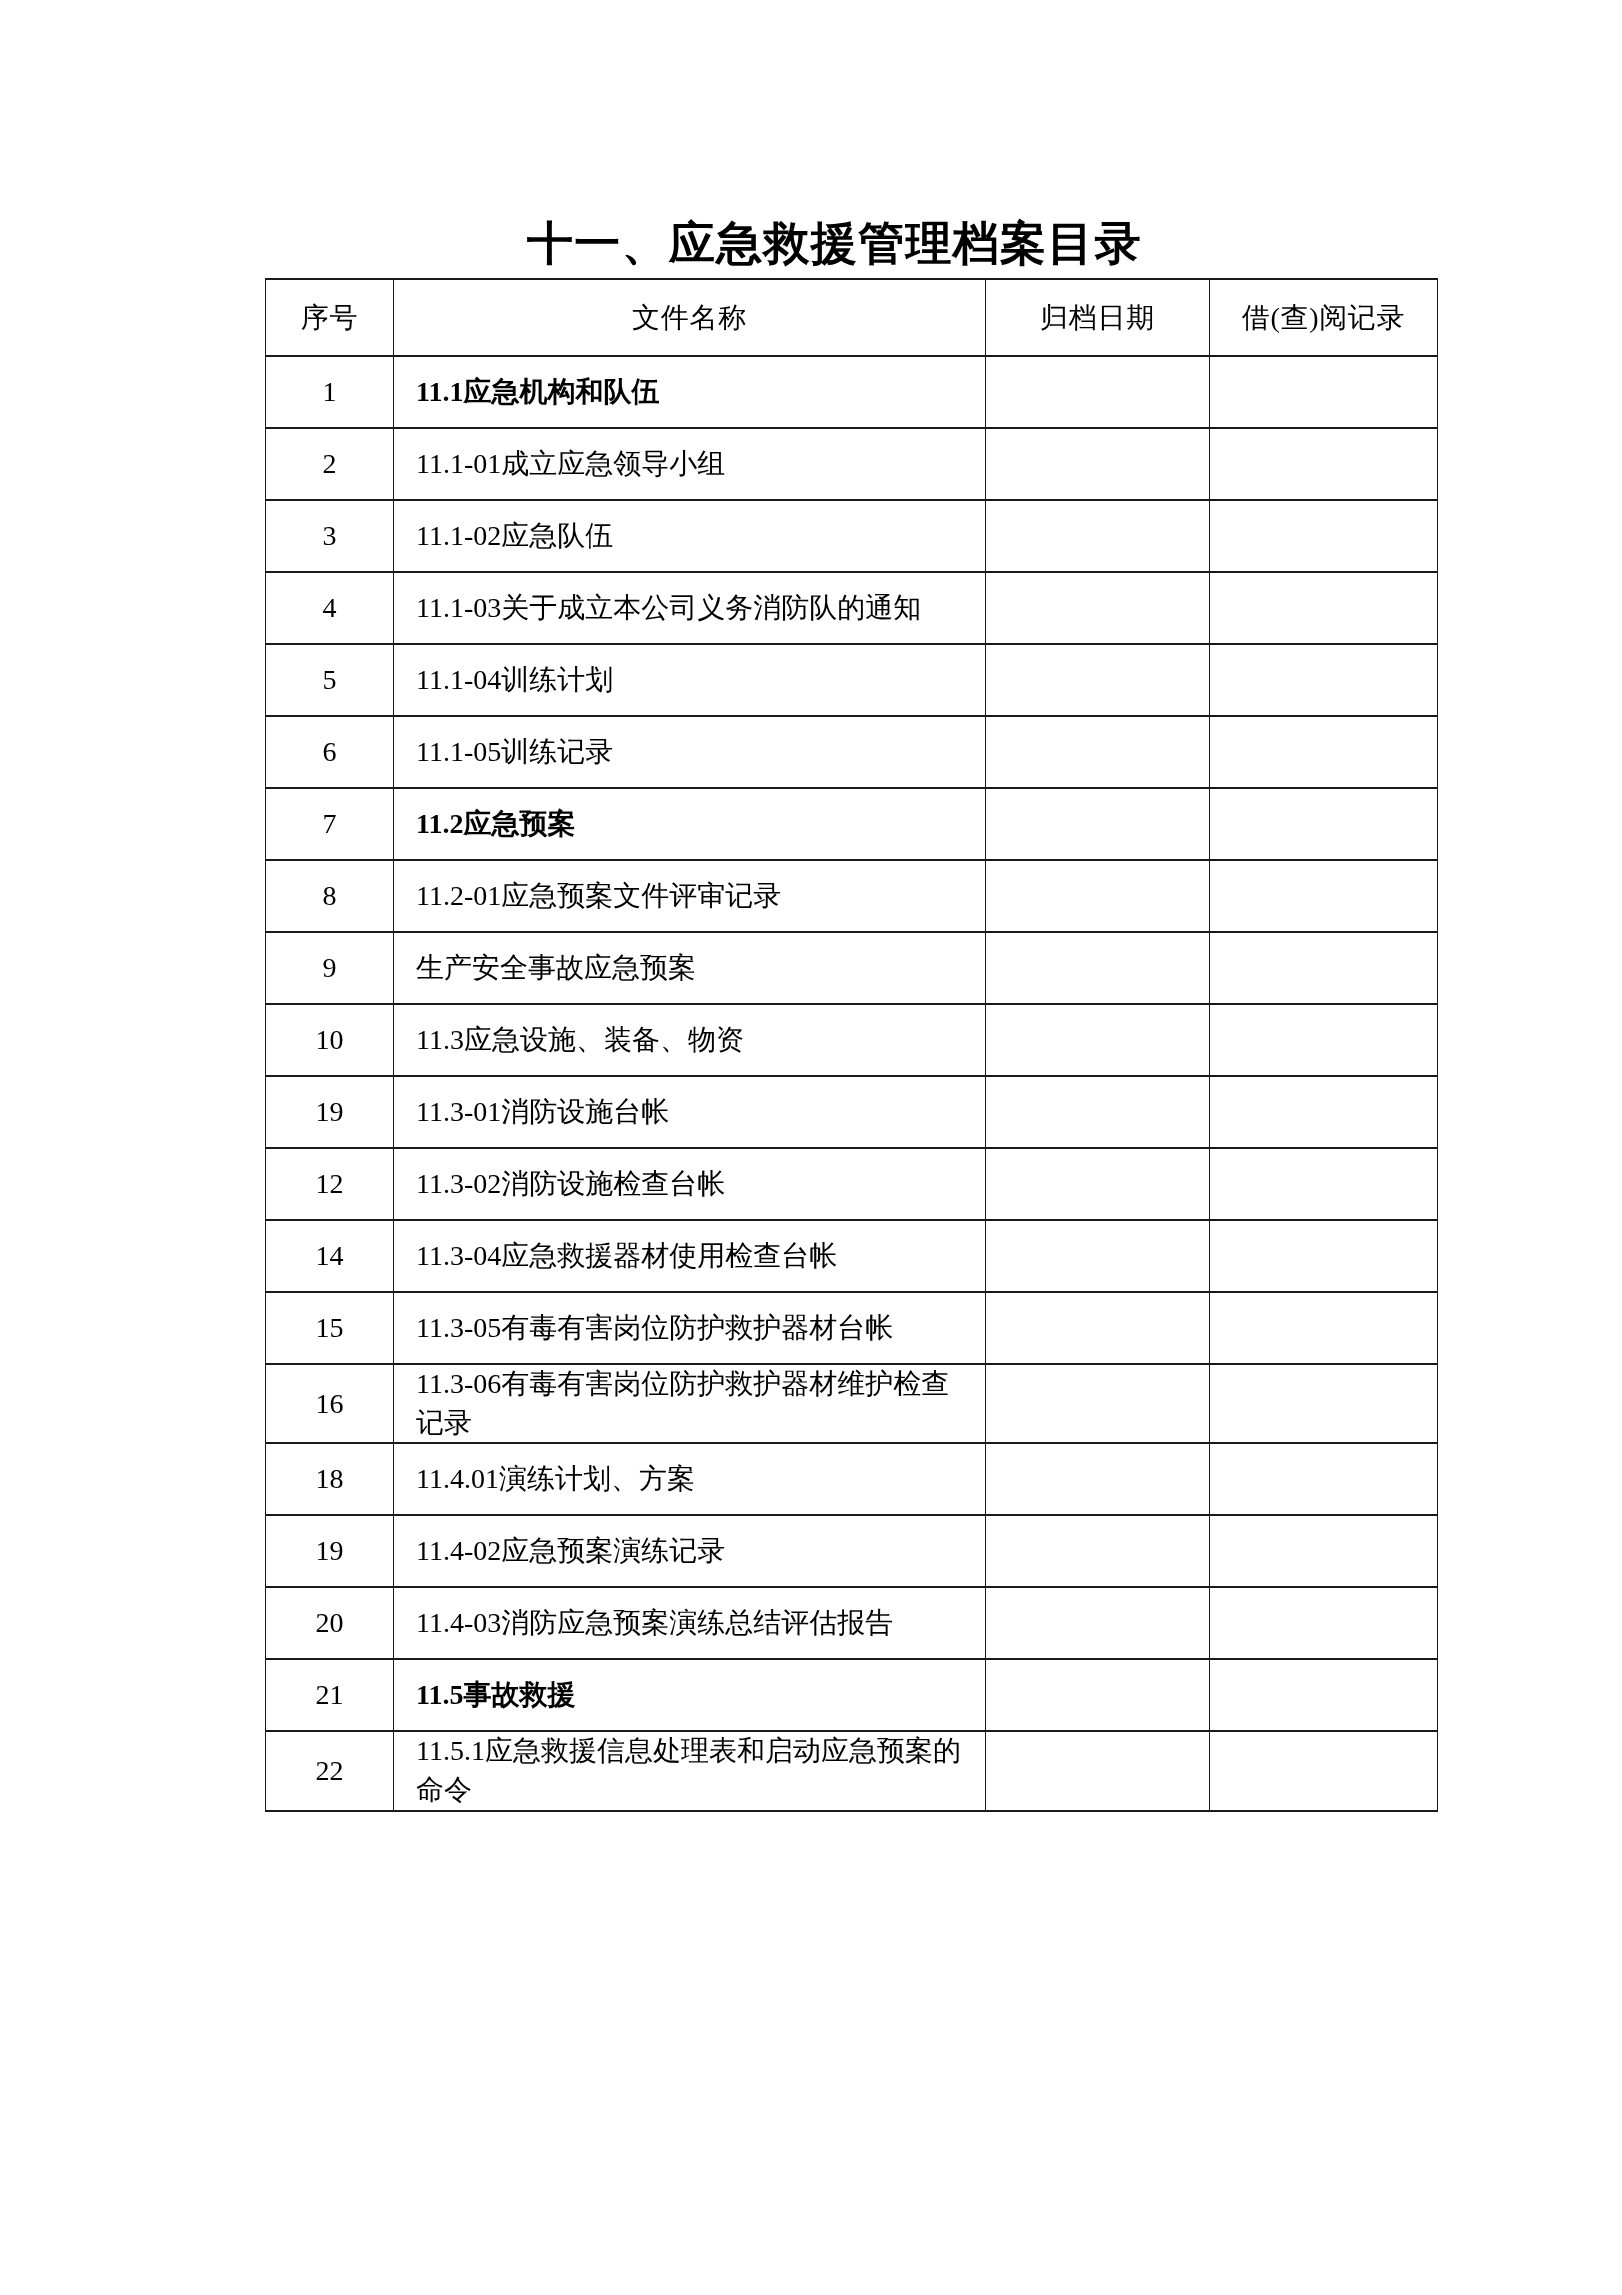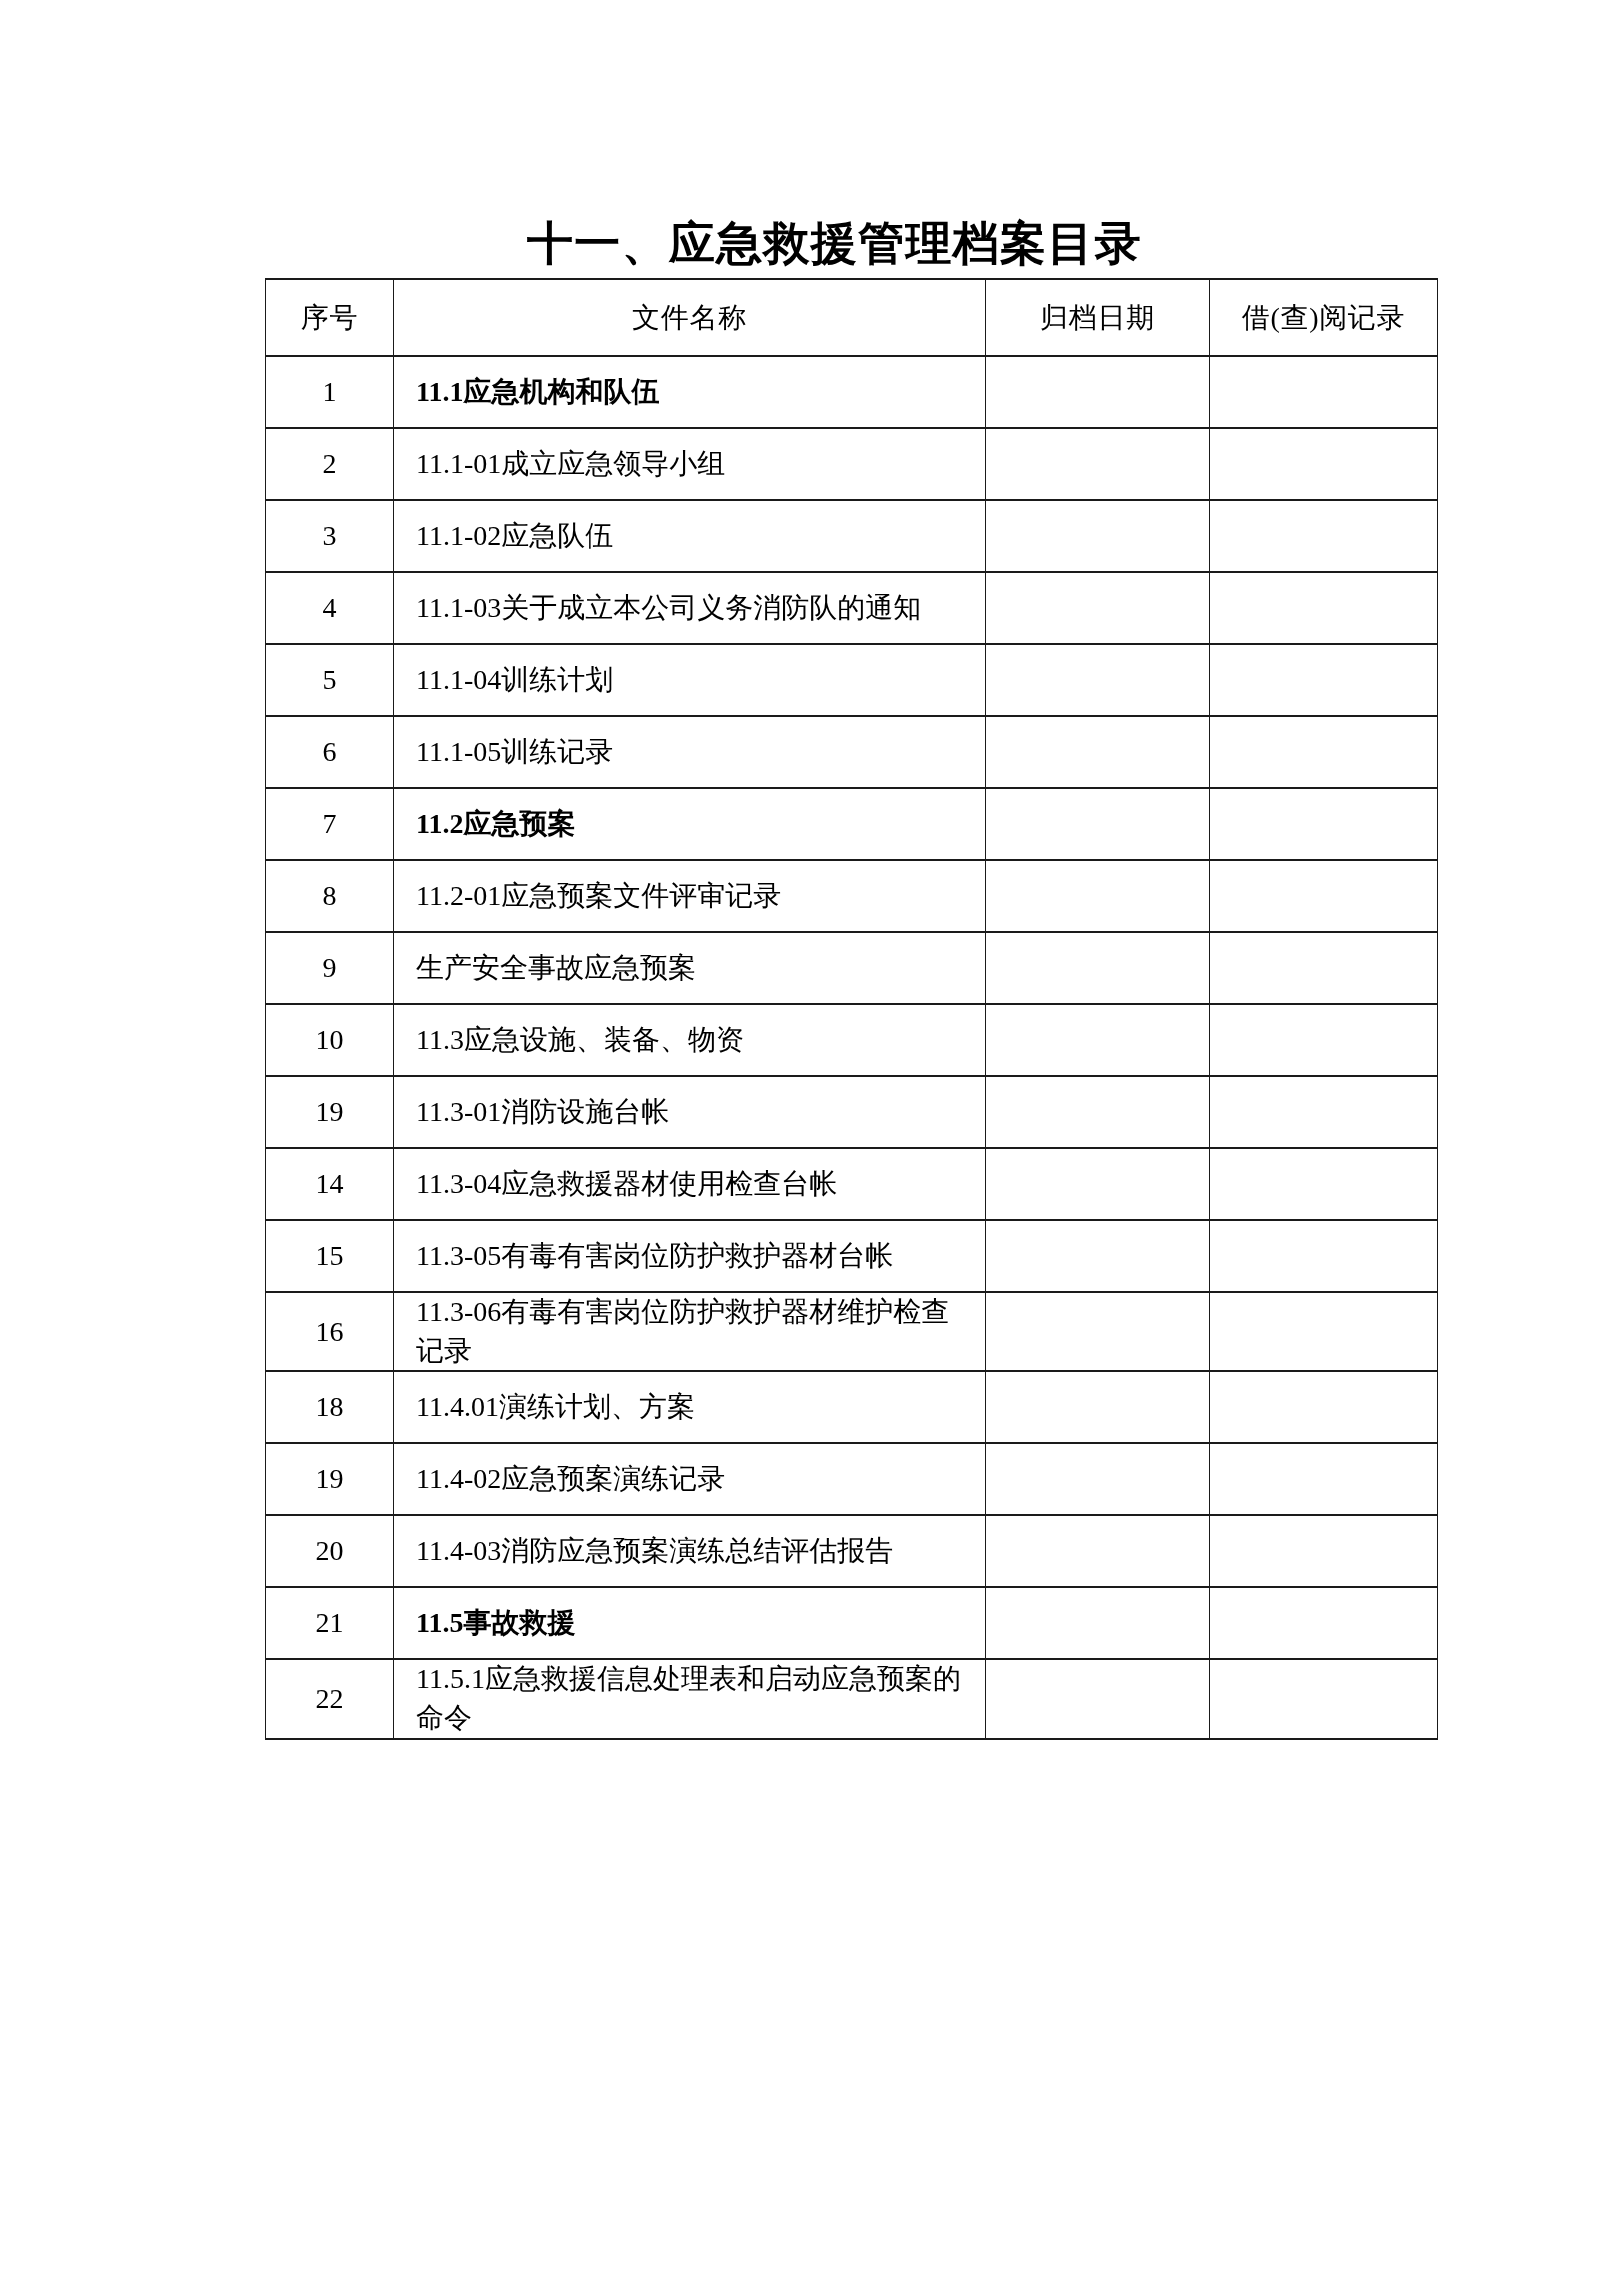--- a/index.html
+++ b/index.html
@@ -155,20 +155,26 @@
           <td class="date-cell"></td>
           <td class="record-cell"></td>
         </tr>
         <tr>
           <td class="no-cell">19</td>
           <td class="name-cell">11.3-01消防设施台帐</td>
           <td class="date-cell"></td>
           <td class="record-cell"></td>
         </tr>
         <tr>
+          <td class="no-cell">12</td>
+          <td class="name-cell">11.3-02消防设施检查台帐</td>
+          <td class="date-cell"></td>
+          <td class="record-cell"></td>
+        </tr>
+        <tr>
           <td class="no-cell">14</td>
           <td class="name-cell">11.3-04应急救援器材使用检查台帐</td>
           <td class="date-cell"></td>
           <td class="record-cell"></td>
         </tr>
         <tr>
           <td class="no-cell">15</td>
           <td class="name-cell">11.3-05有毒有害岗位防护救护器材台帐</td>
           <td class="date-cell"></td>
           <td class="record-cell"></td>

